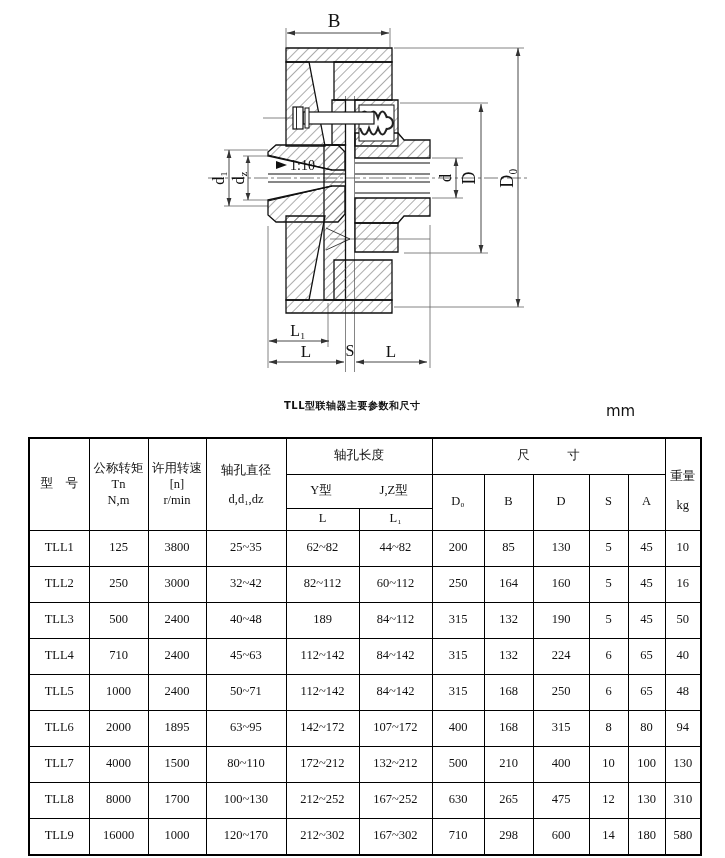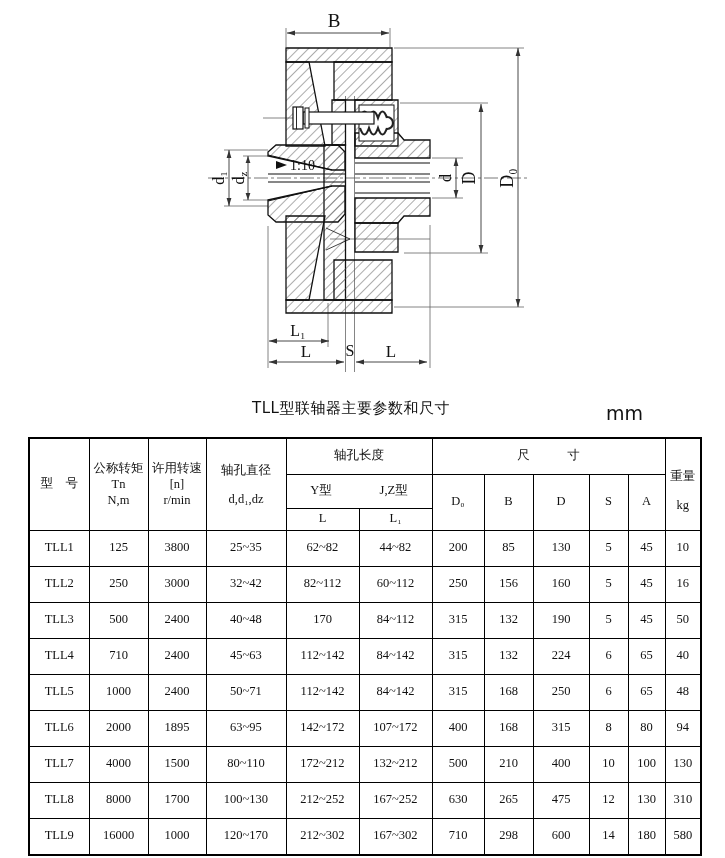--- a/index.html
+++ b/index.html
@@ -1,21 +1,21 @@
 <!DOCTYPE html>
 <html><head>
 <meta charset="utf-8">
 <style>
   html,body{margin:0;padding:0;background:#fff;}
   #page{position:relative;width:725px;height:858px;background:#ffffff;overflow:hidden;
         font-family:"Liberation Serif","DejaVu Serif",serif;color:#111;}
   #drawing{position:absolute;left:0;top:0;}
-  #doc-title{position:absolute;left:252px;top:399px;font-size:15px;font-weight:normal;
+  #doc-title{position:absolute;left:284px;top:399px;font-size:10px;font-weight:bold;
              font-family:"DejaVu Sans","Liberation Sans",sans-serif;letter-spacing:.5px;}
-  #unit-label{position:absolute;left:606px;top:402px;font-size:19px;
+  #unit-label{position:absolute;left:606px;top:402px;font-size:15px;
               font-family:"DejaVu Sans","Liberation Sans",sans-serif;}
   table#spec{position:absolute;left:28px;top:437px;width:672px;border-collapse:collapse;
              table-layout:fixed;border:2px solid #000;}
   #spec td{border:1px solid #000;text-align:center;vertical-align:middle;
            font-size:12.5px;padding:0;line-height:1.25;}
   #spec tr.data-row td{height:35px;}
   .h-multiline div{line-height:16px;}
   .weight-cell div{line-height:15px;}
   .weight-top{margin-top:14px;}
   .weight-kg{margin-top:14px;}
@@ -226,32 +226,32 @@
           <td>10</td>
         </tr>
         <tr class="data-row">
           <td>TLL2</td>
           <td>250</td>
           <td>3000</td>
           <td>32~42</td>
           <td>82~112</td>
           <td>60~112</td>
           <td>250</td>
-          <td>156</td>
+          <td>164</td>
           <td>160</td>
           <td>5</td>
           <td>45</td>
           <td>16</td>
         </tr>
         <tr class="data-row">
           <td>TLL3</td>
           <td>500</td>
           <td>2400</td>
           <td>40~48</td>
-          <td>170</td>
+          <td>189</td>
           <td>84~112</td>
           <td>315</td>
           <td>132</td>
           <td>190</td>
           <td>5</td>
           <td>45</td>
           <td>50</td>
         </tr>
         <tr class="data-row">
           <td>TLL4</td>

